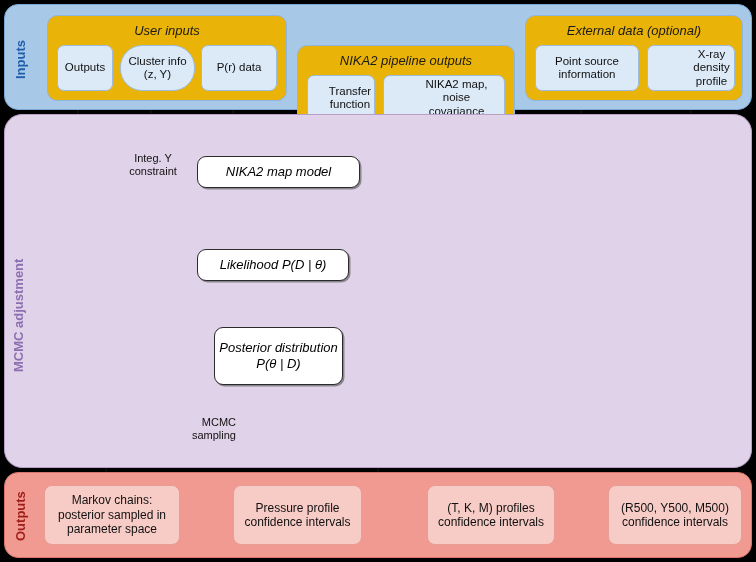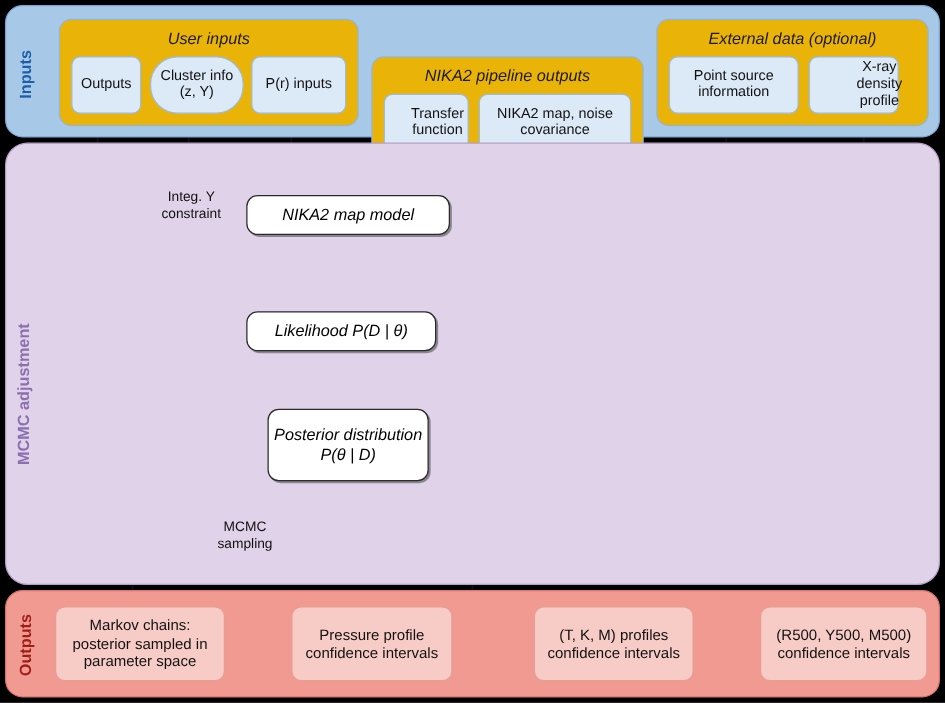--- a/index.html
+++ b/index.html
@@ -102,49 +102,49 @@
     </g>
   </svg>
 
   <div class="band" id="inputs-band">
     <div class="band-label" id="inputs-label">Inputs</div>
 
     <div class="group" style="left:42px;top:10px;width:240px;height:86px;">
       <div class="group-title">User inputs</div>
       <div class="inbox" style="left:9px;top:29px;width:56px;height:46px;">Outputs</div>
       <div class="inbox" style="left:72px;top:29px;width:75px;height:46px;border-radius:22px;">Cluster info<br>(z, Y)</div>
-      <div class="inbox" style="left:153px;top:29px;width:76px;height:46px;">P(r) inputs</div>
+      <div class="inbox" style="left:153px;top:29px;width:76px;height:46px;">P(r) data</div>
     </div>
 
     <div class="group" style="left:292px;top:10px;width:218px;height:86px;margin-top:30px;">
       <div class="group-title">NIKA2 pipeline outputs</div>
       <div class="inbox" style="left:9px;top:29px;width:68px;height:46px;padding-left:21px;">Transfer<br>function</div>
-      <div class="inbox" style="left:85px;top:29px;width:122px;height:46px;">NIKA2 map, noise<br>covariance</div>
+      <div class="inbox" style="left:85px;top:29px;width:122px;height:46px;padding-left:28px;">NIKA2 map, noise<br>covariance</div>
     </div>
 
     <div class="group" style="left:520px;top:10px;width:218px;height:86px;">
       <div class="group-title">External data (optional)</div>
       <div class="inbox" style="left:9px;top:29px;width:104px;height:46px;">Point source<br>information</div>
-      <div class="inbox" style="left:121px;top:29px;width:72px;height:46px;padding-left:44px;">X-ray density<br>profile</div>
+      <div class="inbox" style="left:121px;top:29px;width:88px;height:46px;padding-left:44px;">X-ray density<br>profile</div>
     </div>
   </div>
 
   <div class="band" id="mcmc-band">
     <div class="band-label" id="mcmc-label">MCMC adjustment</div>
   </div>
 
   <div class="procbox" style="left:197px;top:156px;width:163px;height:32px;">NIKA2 map model</div>
 
   <div class="procbox" style="left:197px;top:249px;width:152px;height:32px;text-align:right;">Likelihood P(D | θ)</div>
 
   <div class="procbox" style="left:214px;top:327px;width:129px;height:58px;">Posterior distribution<br>P(θ | D)</div>
 
   <div class="edge-label" style="left:113px;top:152px;width:80px;">Integ. Y<br>constraint</div>
 
-  <div class="edge-label" style="left:156px;top:416px;width:80px;">MCMC sampling</div>
+  <div class="edge-label" style="left:156px;top:416px;width:80px;text-align:right;">MCMC sampling</div>
 
   <div class="band" id="outputs-band">
     <div class="band-label" id="outputs-label">Outputs</div>
   </div>
 
   <div class="outbox" style="left:44px;top:485px;width:136px;height:60px;">Markov chains:<br>posterior sampled in<br>parameter space</div>
   <div class="outbox" style="left:233px;top:485px;width:129px;height:60px;">Pressure profile<br>confidence intervals</div>
   <div class="outbox" style="left:427px;top:485px;width:128px;height:60px;">(T, K, M) profiles<br>confidence intervals</div>
   <div class="outbox" style="left:608px;top:485px;width:134px;height:60px;">(R500, Y500, M500)<br>confidence intervals</div>
 

